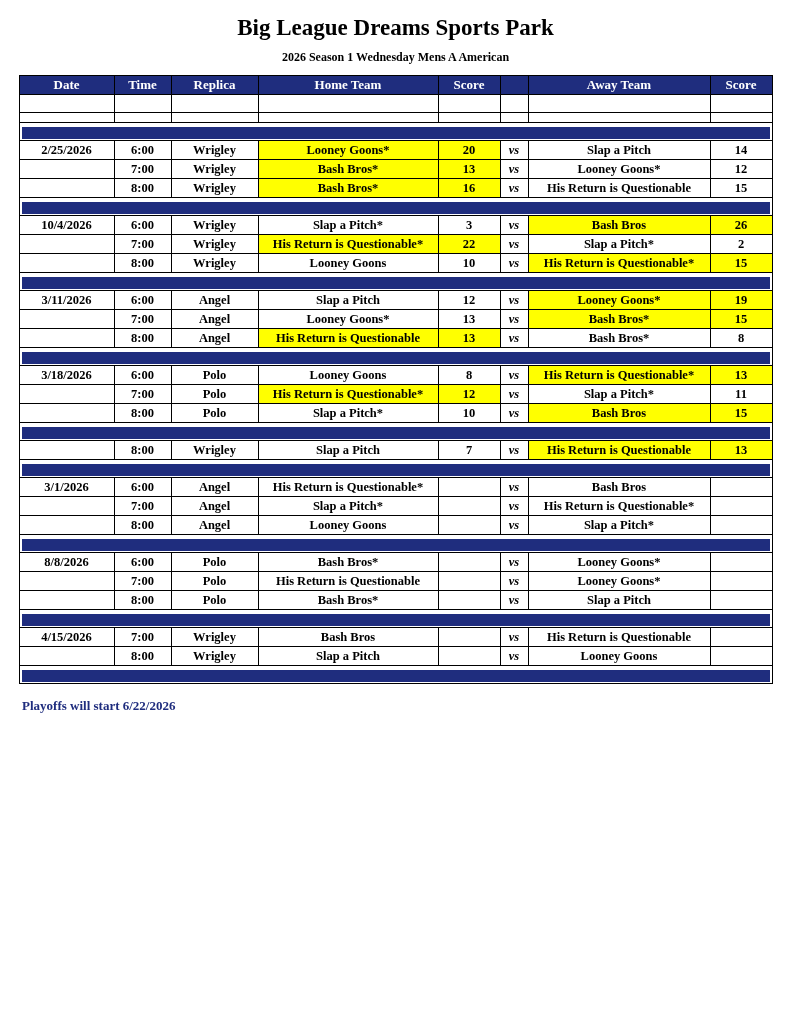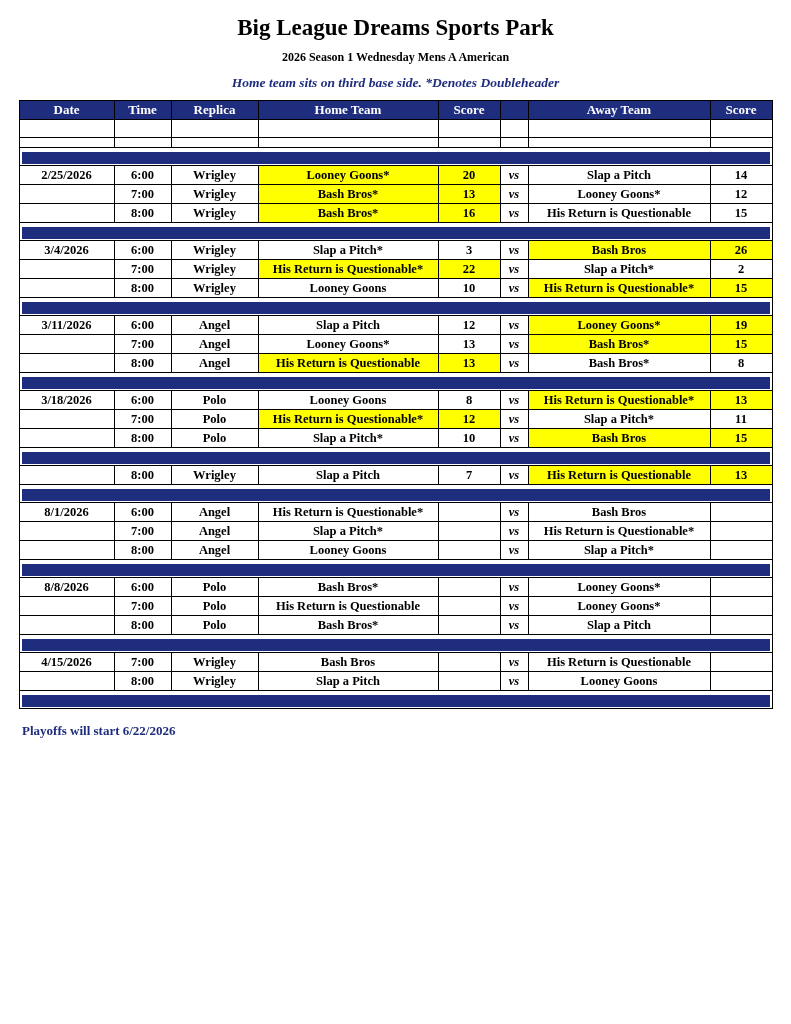--- a/index.html
+++ b/index.html
@@ -50,21 +50,20 @@
     font-size:13px;font-weight:bold;color:var(--navy);
     margin:14px 0 0 22px;line-height:16px;
   }
 </style>
 </head>
 <body>
 
 <div class="page">
   <div class="title">Big League Dreams Sports Park</div>
   <div class="subtitle">2026 Season 1 Wednesday Mens A American</div>
-  <div class="note">Home team sits on third base side.  *Denotes Doubleheader</div>
 
   <table class="schedule">
     <colgroup>
       <col style="width:95px">
         <col style="width:57px">
         <col style="width:87px">
       <col style="width:180px">
         <col style="width:62px">
         <col style="width:28px">
       <col style="width:182px">
@@ -137,21 +136,21 @@
           <td class="vs">vs</td>
           <td>His Return is Questionable</td>
           <td>15</td>
         </tr>
         <tr>
           <td class="sep-cell" colspan="8">
             <div class="sep-bar"></div>
           </td>
         </tr>
         <tr>
-          <td>3/4/2026</td>
+          <td>10/4/2026</td>
           <td>6:00</td>
           <td>Wrigley</td>
           <td>Slap a Pitch*</td>
           <td>3</td>
           <td class="vs">vs</td>
           <td class="hl">Bash Bros</td>
           <td class="hl">26</td>
         </tr>
         <tr>
           <td></td>
@@ -257,21 +256,21 @@
           <td class="vs">vs</td>
           <td class="hl">His Return is Questionable</td>
           <td class="hl">13</td>
         </tr>
         <tr>
           <td class="sep-cell" colspan="8">
             <div class="sep-bar"></div>
           </td>
         </tr>
         <tr>
-          <td>8/1/2026</td>
+          <td>3/1/2026</td>
           <td>6:00</td>
           <td>Angel</td>
           <td>His Return is Questionable*</td>
           <td></td>
           <td class="vs">vs</td>
           <td>Bash Bros</td>
           <td></td>
         </tr>
         <tr>
           <td></td>

